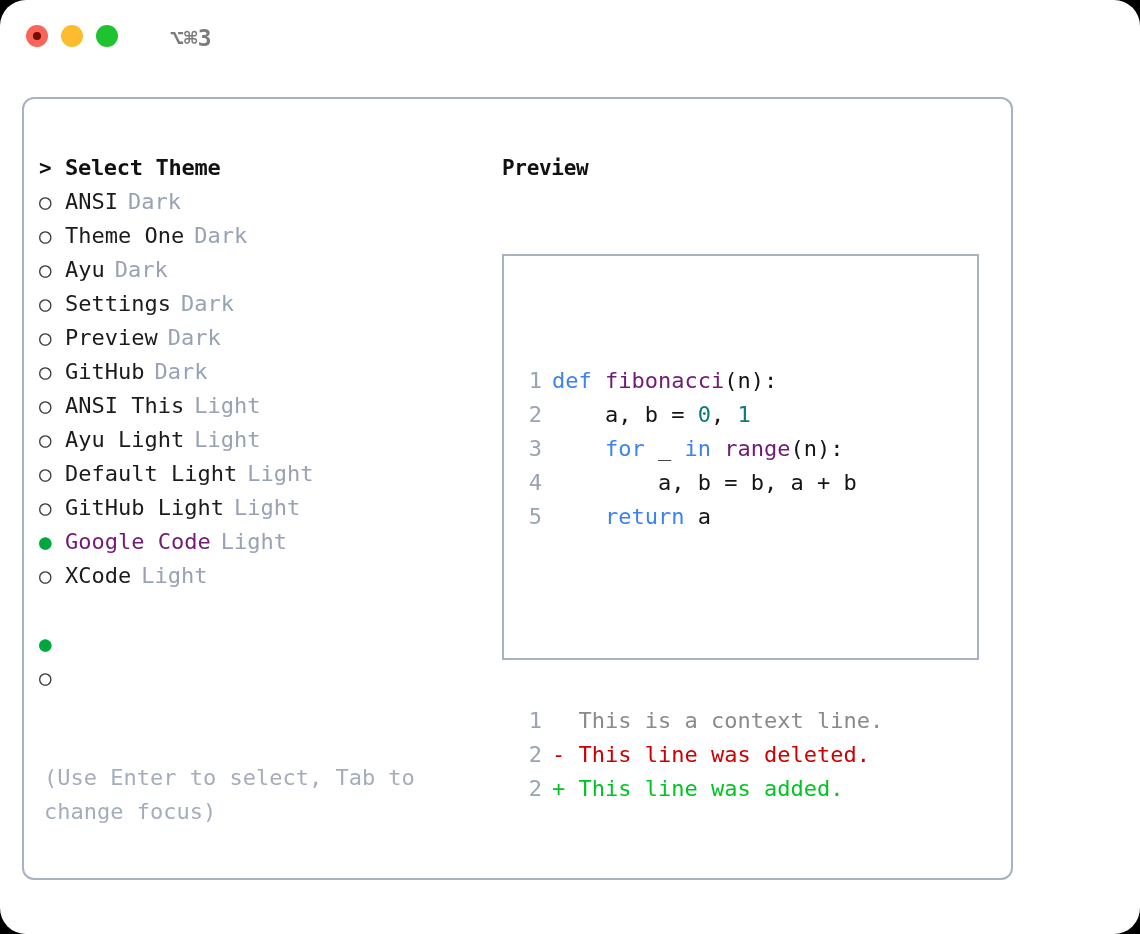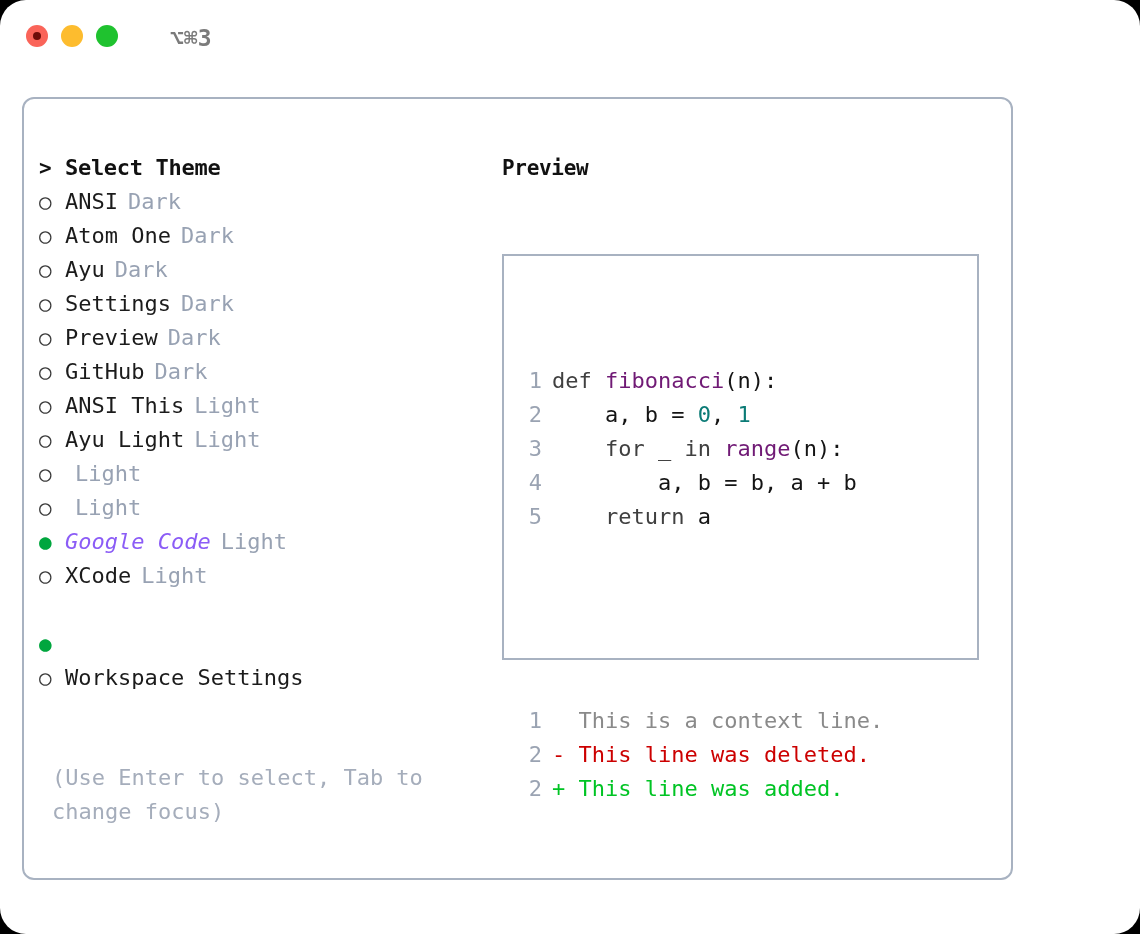--- a/index.html
+++ b/index.html
@@ -79,29 +79,29 @@
     width: 26px;
     flex: 0 0 26px;
     color: #3b3b3b;
     font-size: 21px;
   }
   .marker.sel  { color: #00a63e; }
   .marker.none { color: transparent; }
   .title-row .marker { color: #111111; font-weight: bold; }
   .title-row .label  { color: #111111; font-weight: bold; letter-spacing: -0.3px; }
   .label { color: #1b1b1b; text-align: center; }
-  .label.green { color: #8b5cf6; font-style: italic; }
+  .label.green { color: #701a75; }
   .kind {
     color: #98a2b3;
     margin-left: 10px;
   }
   .group-gap { height: 34px; }
   .hint {
     position: absolute;
-    left: 28px; top: 662px;
+    left: 20px; top: 662px;
     width: 410px;
     font-size: 22px;
     line-height: 34px;
     color: #a5adbb;
   }
   
   .right-col {
     position: absolute;
     left: 478px; top: 52px;
     width: 490px;
@@ -130,21 +130,21 @@
   .cl { display: flex; align-items: baseline; white-space: pre; height: 34px; }
   .gutter {
     display: inline-block;
     width: 26px;
     flex: 0 0 26px;
     text-align: right;
     color: #9aa3b2;
     margin-right: 10px;
   }
   .blank-line { height: 34px; }
-  .kw   { color: #404040; }
+  .kw   { color: #3b82f6; }
   .fn   { color: #701a75; }
   .num  { color: #0b7b76; }
   .pl   { color: #141414; }
   .ctx  { color: #8a8a8a; }
   .del  { color: #cc0000; }
   .add  { color: #00c424; }
 </style>
 </head>
 <body>
 
@@ -163,39 +163,39 @@
 
     <div class="left-col">
 
       <div class="row title-row">
         <span class="marker">&gt;</span>
         <span class="label">Select Theme</span>
       </div>
 
       <div id="theme-list">
           <div class="row"><span class="marker">○</span><span class="label">ANSI</span><span class="kind">Dark</span></div>
-          <div class="row"><span class="marker">○</span><span class="label">Atom One</span><span class="kind">Dark</span></div>
+          <div class="row"><span class="marker">○</span><span class="label">Theme One</span><span class="kind">Dark</span></div>
           <div class="row"><span class="marker">○</span><span class="label">Ayu</span><span class="kind">Dark</span></div>
           <div class="row"><span class="marker">○</span><span class="label">Settings</span><span class="kind">Dark</span></div>
           <div class="row"><span class="marker">○</span><span class="label">Preview</span><span class="kind">Dark</span></div>
           <div class="row"><span class="marker">○</span><span class="label">GitHub</span><span class="kind">Dark</span></div>
           <div class="row"><span class="marker">○</span><span class="label">ANSI This</span><span class="kind">Light</span></div>
           <div class="row"><span class="marker">○</span><span class="label">Ayu Light</span><span class="kind">Light</span></div>
-          <div class="row"><span class="marker">○</span><span class="kind">Light</span></div>
-          <div class="row"><span class="marker">○</span><span class="kind">Light</span></div>
+          <div class="row"><span class="marker">○</span><span class="label">Default Light</span><span class="kind">Light</span></div>
+          <div class="row"><span class="marker">○</span><span class="label">GitHub Light</span><span class="kind">Light</span></div>
           <div class="row"><span class="marker sel">●</span><span class="label green">Google Code</span><span class="kind">Light</span></div>
           <div class="row"><span class="marker">○</span><span class="label">XCode</span><span class="kind">Light</span></div>
         </div>
 
       <div class="group-gap"></div>
 
 
       <div id="apply-list">
           <div class="row"><span class="marker sel">●</span></div>
-          <div class="row"><span class="marker">○</span><span class="label">Workspace Settings</span></div>
+          <div class="row"><span class="marker">○</span></div>
         </div>
     </div>
 
     <div class="hint">(Use Enter to select, Tab to change focus)</div>
 
     <div class="right-col">
       <div class="preview-title">Preview</div>
 
       <div class="preview-box">
         <div class="code">

